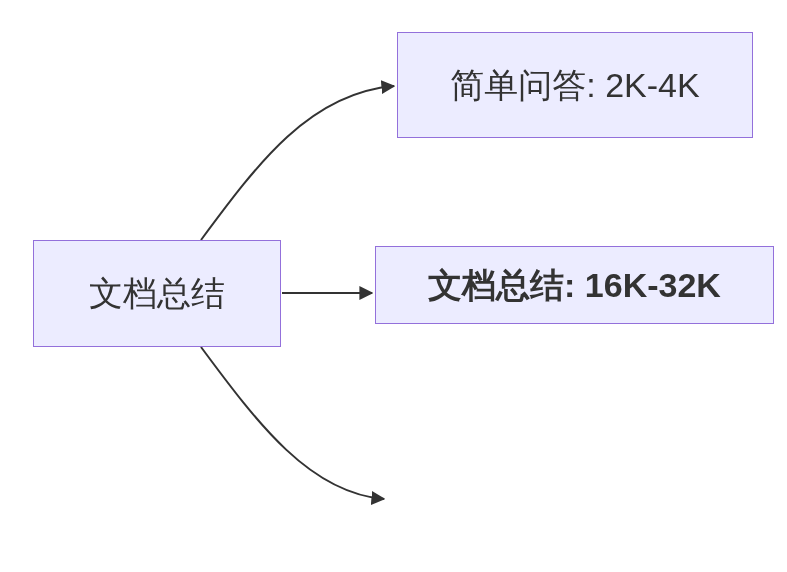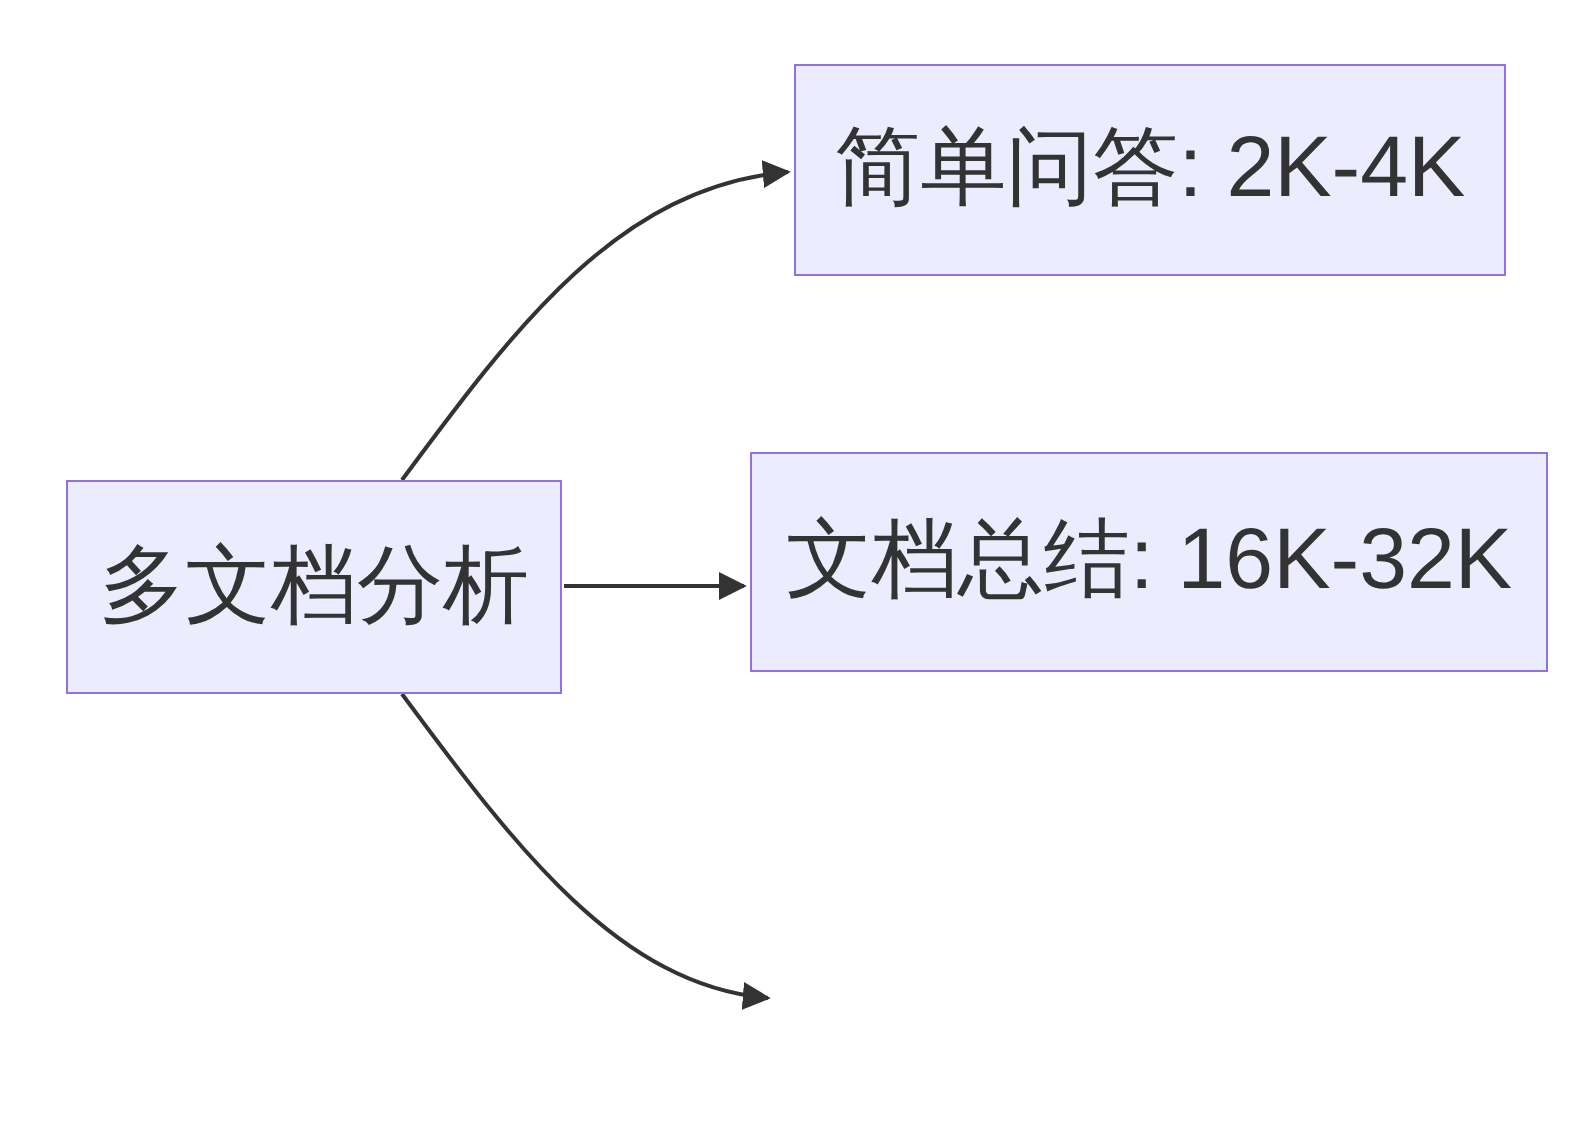--- a/index.html
+++ b/index.html
@@ -34,48 +34,48 @@
   }
   .node {
     position: absolute;
     display: flex;
     align-items: center;
     justify-content: center;
     box-sizing: border-box;
     background: var(--node-fill, #ECECFF);
     border: 1.5px solid var(--node-border, #9370DB);
     color: var(--text, #333333);
-    font-size: 43px;
+    font-size: 34px;
     line-height: 1.2;
     white-space: nowrap;
     text-align: center;
   }
   .node-root { left: 33px;  top: 240px; width: 248px; height: 107px; }
   .node-b0   { left: 397px; top: 32px;  width: 356px; height: 106px; }
-  .node-b1   { left: 375px; top: 226px; width: 399px; height: 110px; }
+  .node-b1   { left: 375px; top: 246px; width: 399px; height: 78px; font-weight: bold; }
   .node-b2   { left: 388px; top: 444px; width: 376px; height: 112px; }
 </style>
 </head>
 <body>
 
 <div class="canvas">
 
   <svg class="edges" viewBox="0 0 787 572" xmlns="http://www.w3.org/2000/svg" aria-hidden="true">
     <defs>
       <marker id="arrow" viewBox="0 0 10 10" refX="9" refY="5" markerWidth="7" markerHeight="7" orient="auto">
         <path class="arrowhead" d="M0,0 L10,5 L0,10 z"></path>
       </marker>
     </defs>
     <path class="edge" d="M201,240 C258,163 310,93 394,86" marker-end="url(#arrow)"></path>
     <path class="edge" d="M282,293 L372,293" marker-end="url(#arrow)"></path>
     <path class="edge" d="M201,347 C258,424 310,493 384,499" marker-end="url(#arrow)"></path>
   </svg>
 
   <div class="node node-root">
-    <span>多文档分析</span>
+    <span>文档总结</span>
   </div>
 
   <div class="node node-b0">
     <span>简单问答: 2K-4K</span>
   </div>
 
   <div class="node node-b1">
     <span>文档总结: 16K-32K</span>
   </div>
 

